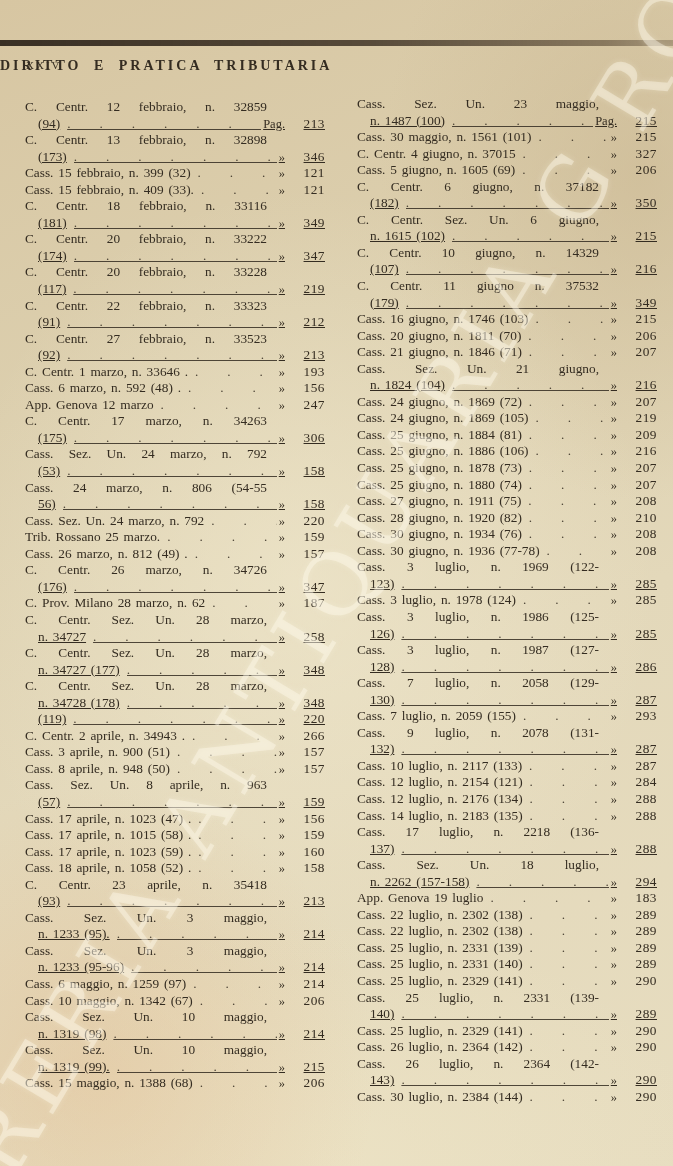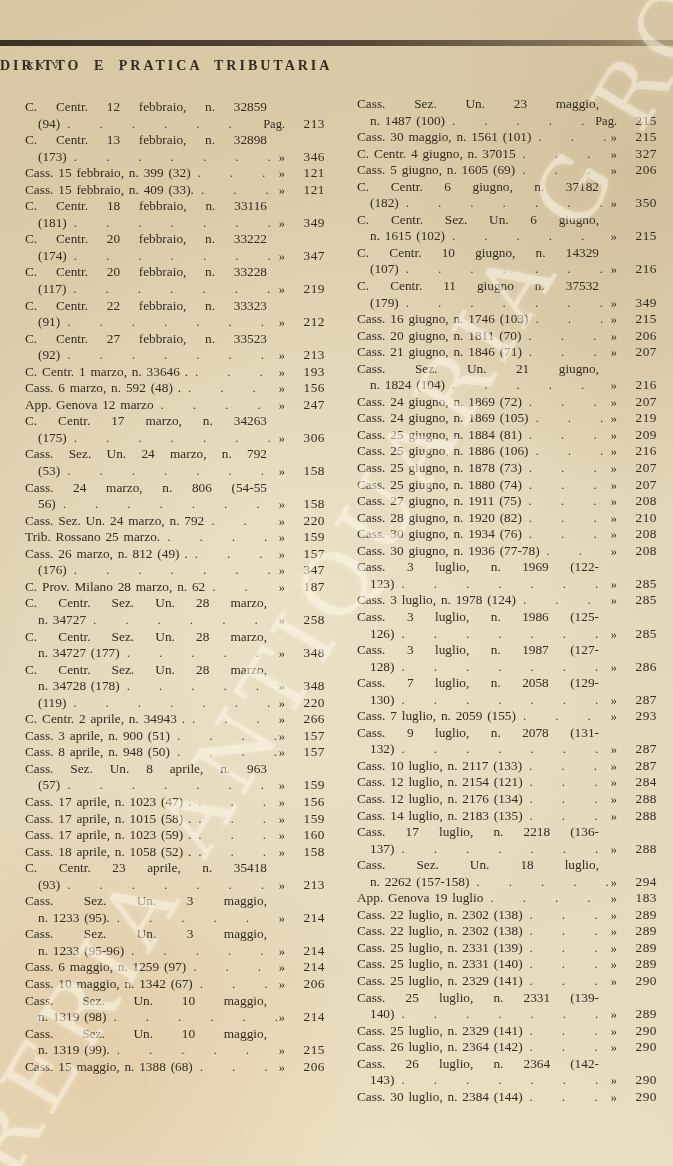--- a/index.html
+++ b/index.html
@@ -38,21 +38,21 @@
   }
   .col{width:300px;font-size:13.3px;line-height:16.55px;word-spacing:1.5px;}
   .col.right{margin-top:-3px;}
   .entry{}
   .line{min-height:16.55px;}
   .line.mid{
     text-align:justify;
     text-align-last:justify;
     padding-right:58px;
   }
-  .line.cont{padding-left:13px;}
+  .line.cont{padding-left:13px;text-decoration:underline;}
   .line.last{display:flex;align-items:baseline;}
   .txt{flex:0 0 auto;white-space:pre;}
   .leaders{
     flex:1 1 0;overflow:hidden;white-space:nowrap;
     margin:0 2px 0 7px;opacity:0.85;
   }
   .ref{flex:0 0 auto;display:inline-flex;align-items:baseline;}
   .mark{font-size:12.5px;}
   .pg{width:30px;text-align:right;margin-left:10px;letter-spacing:0.5px;}
   .watermark{
@@ -263,20 +263,21 @@
           <div class="line first last">
             <span class="txt">Cass. 26 marzo, n. 812 (49) .</span>
             <span class="leaders">.&nbsp;&nbsp;&nbsp;&nbsp;&nbsp;&nbsp;.&nbsp;&nbsp;&nbsp;&nbsp;&nbsp;&nbsp;.&nbsp;&nbsp;&nbsp;&nbsp;&nbsp;&nbsp;.&nbsp;&nbsp;&nbsp;&nbsp;&nbsp;&nbsp;.&nbsp;&nbsp;&nbsp;&nbsp;&nbsp;&nbsp;.&nbsp;&nbsp;&nbsp;&nbsp;&nbsp;&nbsp;.&nbsp;&nbsp;&nbsp;&nbsp;&nbsp;&nbsp;.&nbsp;&nbsp;&nbsp;&nbsp;&nbsp;&nbsp;.&nbsp;&nbsp;&nbsp;&nbsp;&nbsp;&nbsp;.&nbsp;&nbsp;&nbsp;&nbsp;&nbsp;&nbsp;.&nbsp;&nbsp;&nbsp;&nbsp;&nbsp;&nbsp;.&nbsp;&nbsp;&nbsp;&nbsp;&nbsp;&nbsp;.&nbsp;&nbsp;&nbsp;&nbsp;&nbsp;&nbsp;.&nbsp;&nbsp;&nbsp;&nbsp;&nbsp;&nbsp;.&nbsp;&nbsp;&nbsp;&nbsp;&nbsp;&nbsp;.&nbsp;&nbsp;&nbsp;&nbsp;&nbsp;&nbsp;</span>
             <span class="ref">
               <span class="mark">»</span>
               <span class="pg">157</span>
             </span>
           </div>
         </div>
         <div class="entry">
+          <div class="line first mid">C. Centr. 26 marzo, n. 34726</div>
           <div class="line cont last">
             <span class="txt">(176)</span>
             <span class="leaders">.&nbsp;&nbsp;&nbsp;&nbsp;&nbsp;&nbsp;.&nbsp;&nbsp;&nbsp;&nbsp;&nbsp;&nbsp;.&nbsp;&nbsp;&nbsp;&nbsp;&nbsp;&nbsp;.&nbsp;&nbsp;&nbsp;&nbsp;&nbsp;&nbsp;.&nbsp;&nbsp;&nbsp;&nbsp;&nbsp;&nbsp;.&nbsp;&nbsp;&nbsp;&nbsp;&nbsp;&nbsp;.&nbsp;&nbsp;&nbsp;&nbsp;&nbsp;&nbsp;.&nbsp;&nbsp;&nbsp;&nbsp;&nbsp;&nbsp;.&nbsp;&nbsp;&nbsp;&nbsp;&nbsp;&nbsp;.&nbsp;&nbsp;&nbsp;&nbsp;&nbsp;&nbsp;.&nbsp;&nbsp;&nbsp;&nbsp;&nbsp;&nbsp;.&nbsp;&nbsp;&nbsp;&nbsp;&nbsp;&nbsp;.&nbsp;&nbsp;&nbsp;&nbsp;&nbsp;&nbsp;.&nbsp;&nbsp;&nbsp;&nbsp;&nbsp;&nbsp;.&nbsp;&nbsp;&nbsp;&nbsp;&nbsp;&nbsp;.&nbsp;&nbsp;&nbsp;&nbsp;&nbsp;&nbsp;</span>
             <span class="ref">
               <span class="mark">»</span>
               <span class="pg">347</span>
             </span>
           </div>
         </div>
         <div class="entry">

